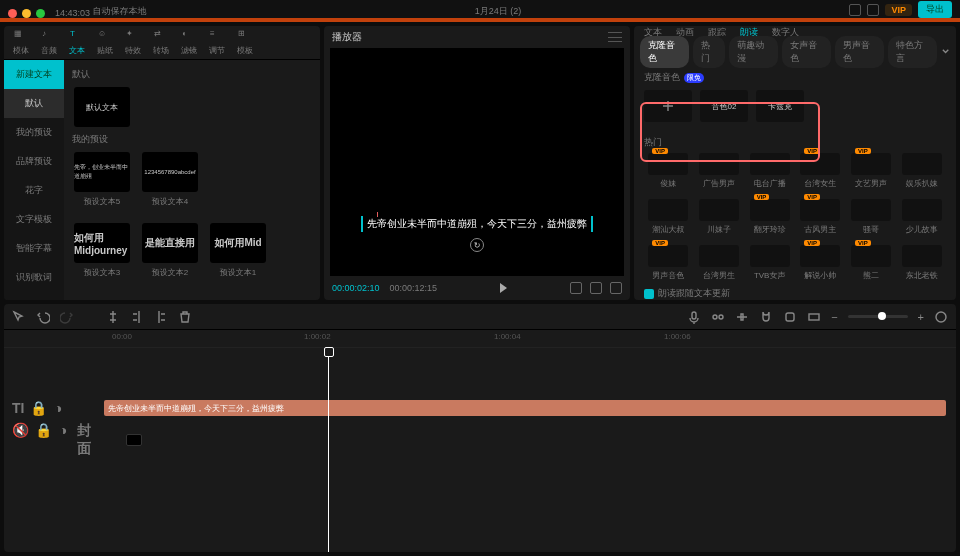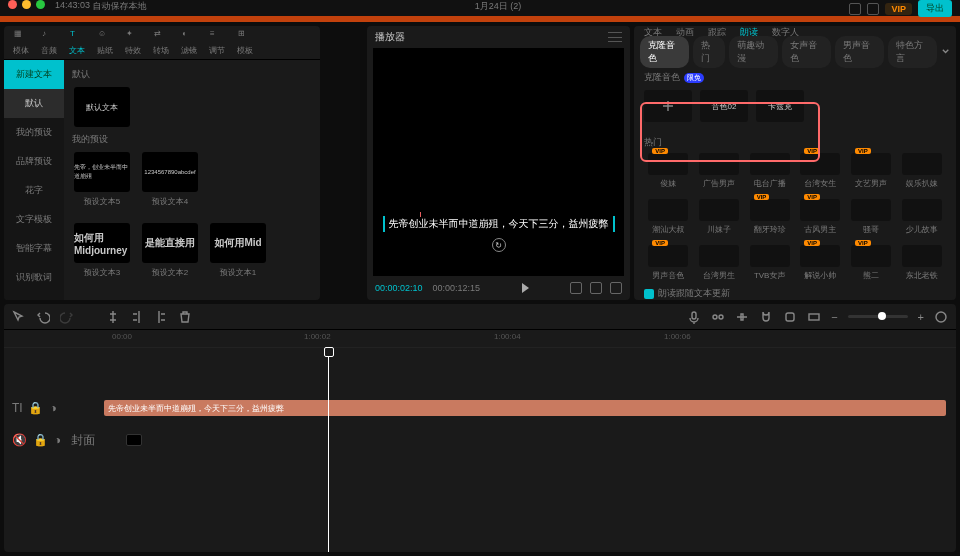--- a/index.html
+++ b/index.html
@@ -11,35 +11,35 @@
   --txt-dim: #7a7a7a;
   --accent: #00c1cd;
   --red: #e35d5d;
   --blue: #4a8cff;
   --vip: #ff8a00;
 }
 * { box-sizing: border-box; font-family: "PingFang SC", "Hiragino Sans GB", "Microsoft YaHei", sans-serif; }
 body { margin: 0; width: 960px; height: 556px; background: var(--bg0); color: var(--txt); font-size: 10px; overflow: hidden; position: relative; }
 
 
-.topbar { height: 22px; display: flex; align-items: flex-start; padding: 0 8px; background: #111; border-bottom: 6px solid #c2410c; font-size: 9px; color: var(--txt-dim); }
+.topbar { height: 22px; display: flex; align-items: flex-end; padding: 0 8px; background: #111; border-bottom: 4px solid #c2410c; font-size: 9px; color: var(--txt-dim); }
 .traffic { display: flex; gap: 5px; margin-right: 10px; }
 .traffic span { width: 9px; height: 9px; border-radius: 50%; }
 .traffic .r { background: #ff5f57; } .traffic .y { background: #febc2e; } .traffic .g { background: #28c840; }
 .tbar-title { flex: 1; text-align: center; }
 .tbar-right { display: flex; gap: 6px; align-items: center; }
 .vip-pill { background: #332410; color: var(--vip); padding: 1px 6px; border-radius: 3px; font-weight: bold; font-size: 9px; }
 .export-btn { background: var(--accent); color: #042; padding: 2px 8px; border-radius: 3px; font-size: 9px; }
 .sq { width: 12px; height: 12px; border: 1px solid #555; border-radius: 2px; }
 
 
 .upper { height: 282px; display: flex; gap: 4px; padding: 4px; }
 .panel { background: var(--bg1); border-radius: 4px; display: flex; flex-direction: column; overflow: hidden; }
 .left-panel { width: 316px; }
-.mid-panel { flex: 1; margin-left: 43px; }
+.mid-panel { flex: 1; }
 .right-panel { width: 322px; position: relative; }
 
 
 .tabrow { height: 34px; display: flex; align-items: center; gap: 2px; padding: 0 4px; border-bottom: 1px solid #000; }
 .tabbtn { display: flex; flex-direction: column; align-items: center; gap: 2px; padding: 2px 5px; color: var(--txt-dim); font-size: 8px; }
 .tabbtn.active { color: var(--accent); }
 .ticon { width: 14px; height: 14px; }
 .left-body { flex: 1; display: flex; overflow: hidden; }
 .sidelist { width: 60px; background: #151515; display: flex; flex-direction: column; }
 .sideitem { padding: 8px 6px; text-align: center; font-size: 9px; color: var(--txt-dim); }
@@ -95,21 +95,21 @@
 .tools .sep { flex:1; }
 .tico { width:14px;height:14px; position:relative; }
 .zoom { width:60px;height:3px;background:#333;border-radius:2px;position:relative; }
 .zoom::after { content:''; position:absolute; left:30px; top:-3px; width:8px;height:8px; background:#fff; border-radius:50%; }
 .ruler { height: 18px; position:relative; border-bottom:1px solid #222; }
 .rlabel { position:absolute; top:2px; font-size:8px; color:#555; }
 .playhead { position:absolute; top:0; bottom:0; width:1px; background:#fff; }
 .playhead::before { content:''; position:absolute; top:-1px; left:-4px; width:8px; height:8px; border:1px solid #fff; border-radius:2px; background:var(--bg1); }
 .tracks { flex:1; position:relative; }
 .track { display:flex; align-items:center; height:20px; margin-top:50px; }
-.track-head { width:100px; display:flex; gap:6px; padding:0 8px; font-size:12px; color:var(--txt-dim); align-items:center; }
+.track-head { width:100px; display:flex; gap:6px; padding:0 8px; font-size:14px; color:var(--txt-dim); align-items:flex-start;font-weight:bold; }
 .textbar { flex:1; height:16px; background: linear-gradient(#c97a60,#c97a60); border-radius:2px; margin-right:10px; display:flex; align-items:center; padding:0 4px; font-size:8px; color:#fff; }
 .track2 { display:flex; align-items:center; height:20px; margin-top:12px; }
 .cover-chip { width:16px;height:12px;background:#000;border:1px solid #333;border-radius:2px; }
 
 svg { stroke:#888; fill:none; stroke-width:1.4; }
 </style>
 </head>
 <body>
 
 <div class="topbar">

